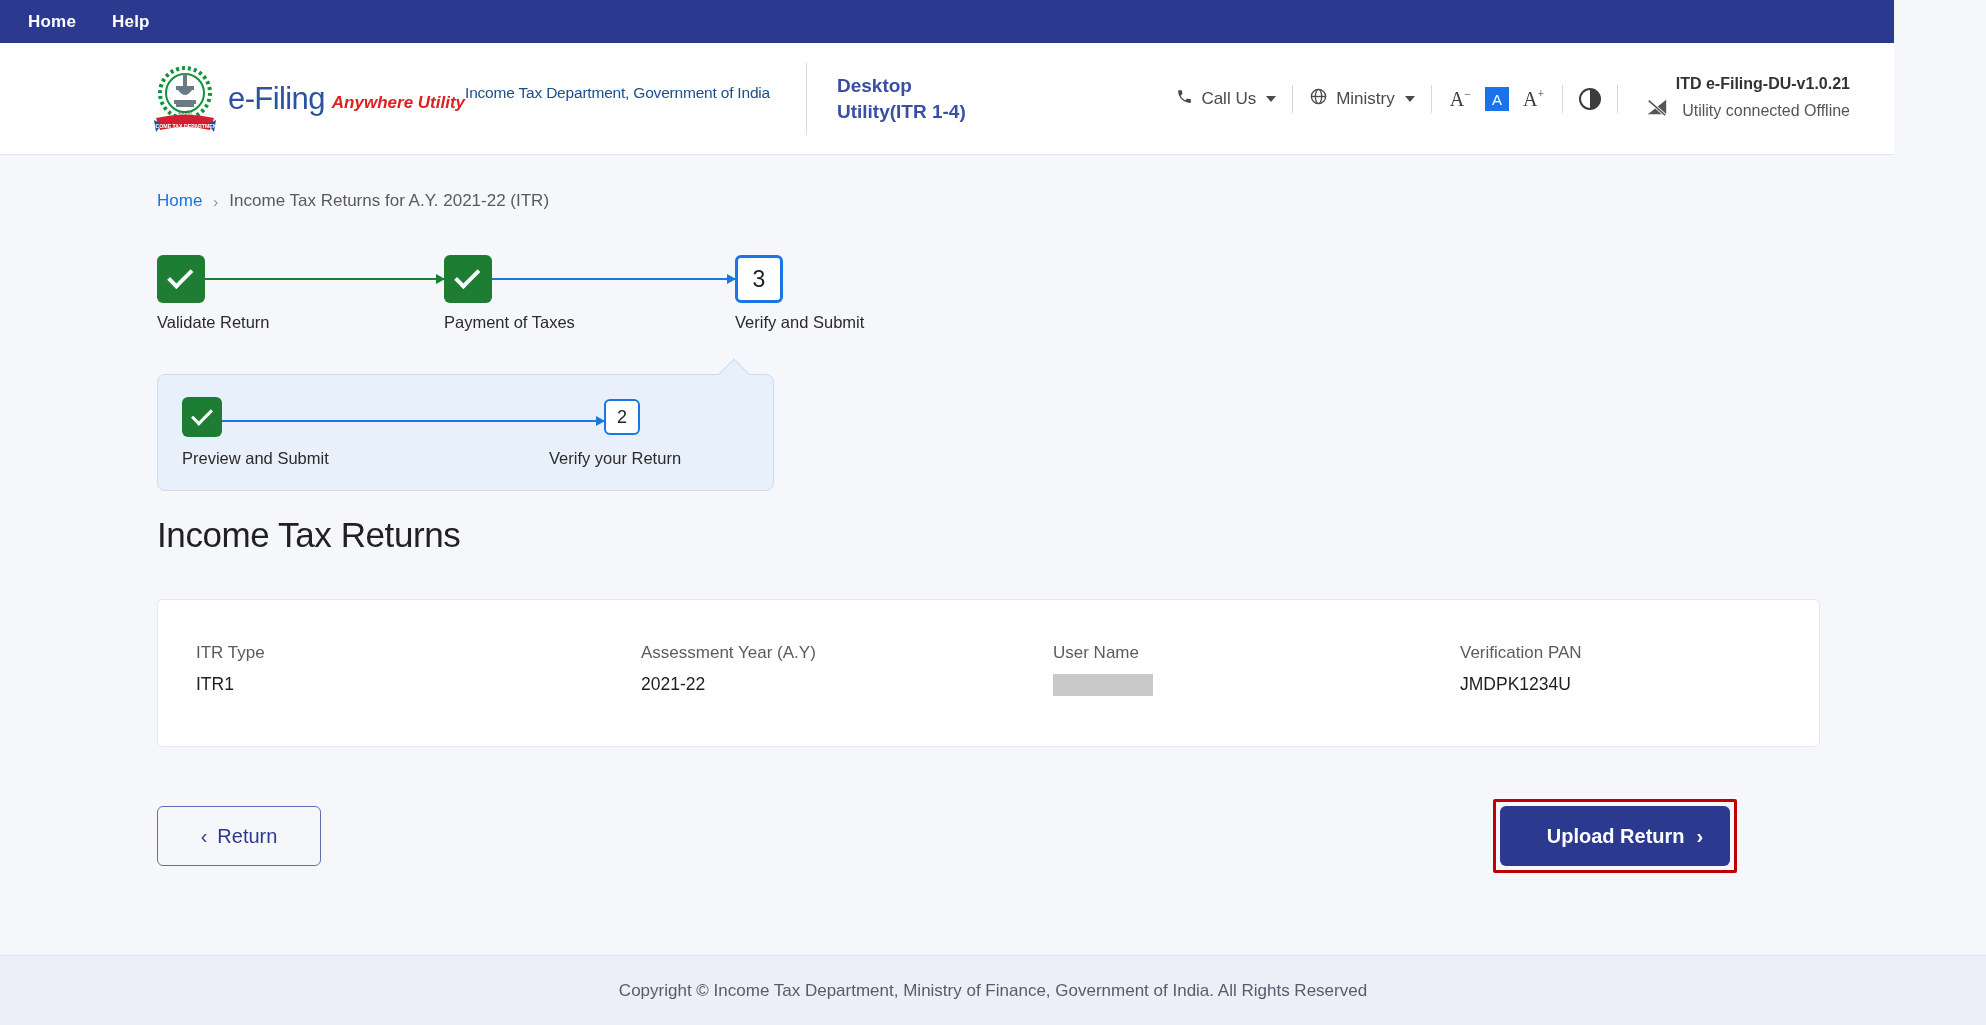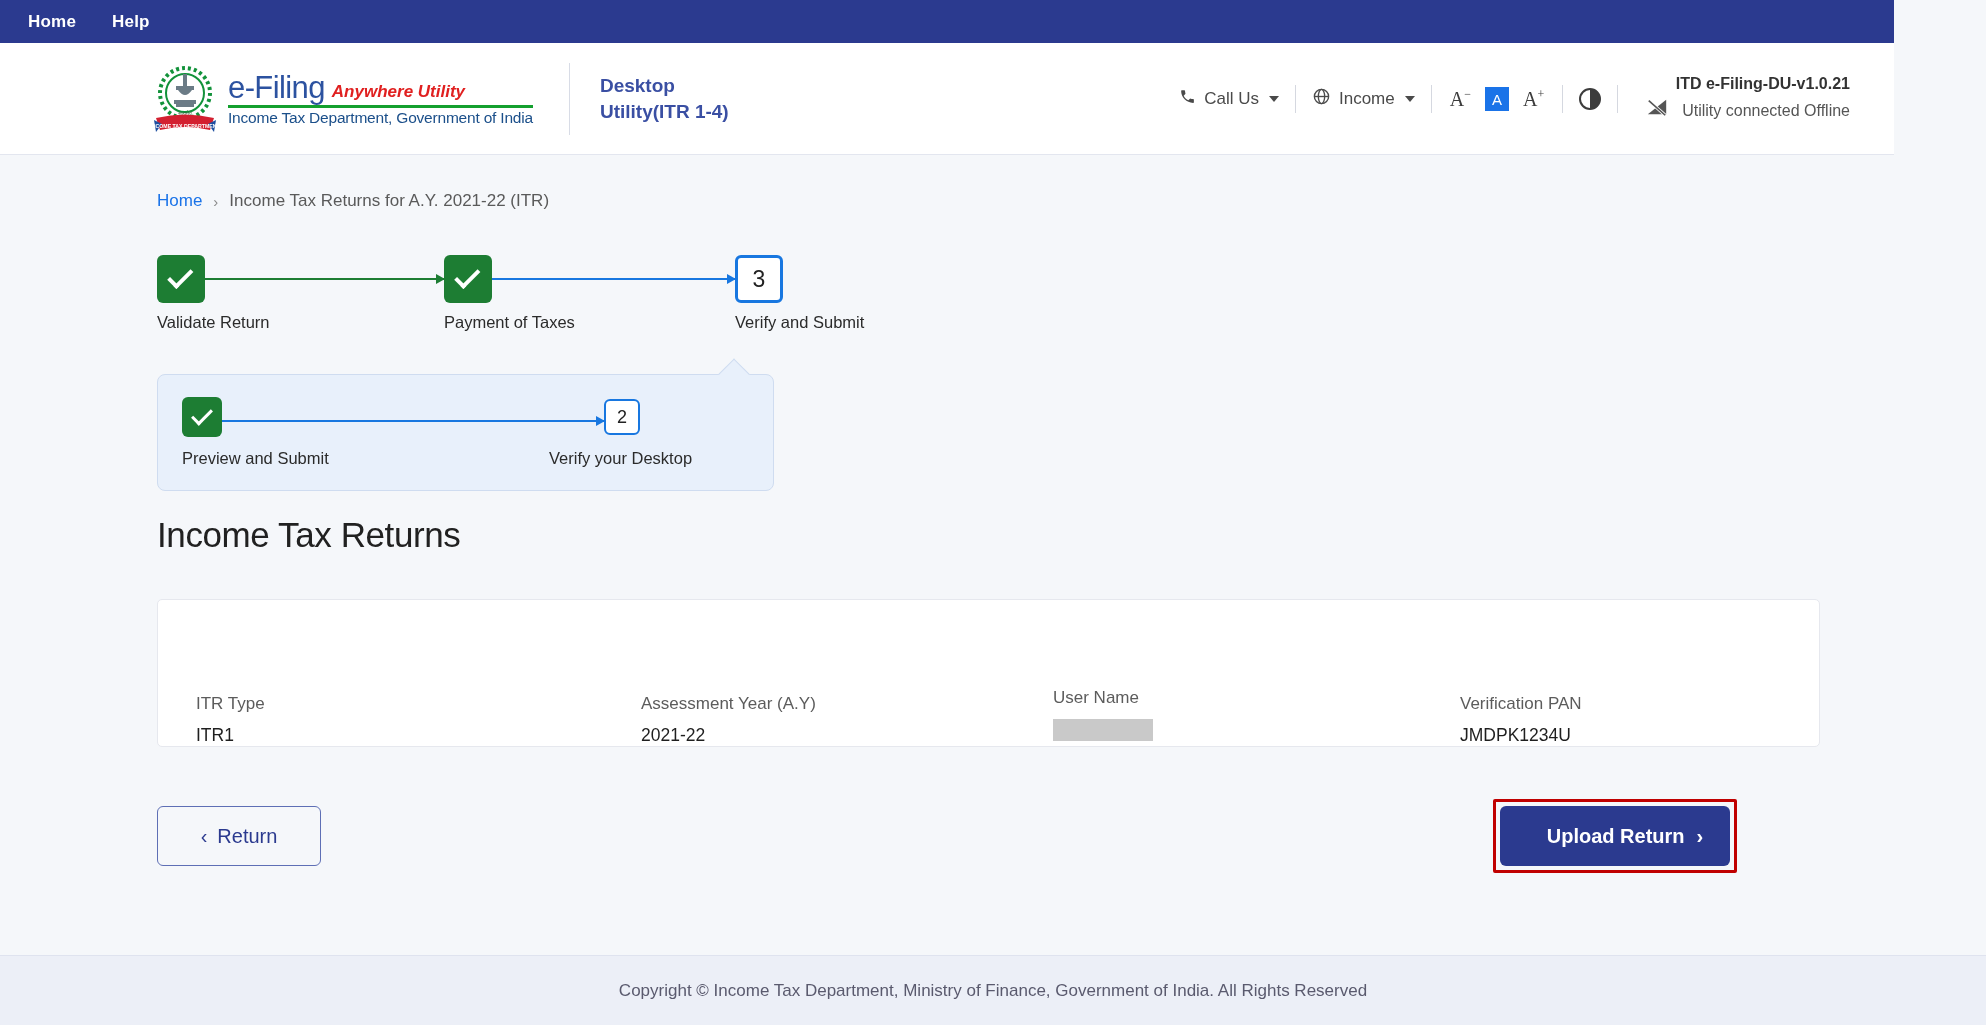--- a/index.html
+++ b/index.html
@@ -38,21 +38,21 @@
     position: relative;
     border-bottom: 1px solid #e3e6ef;
   }
   .logo-wrap {
     display: flex;
     align-items: center;
     margin-left: 152px;
     gap: 10px;
   }
   .emblem { width: 66px; height: 74px; position: relative; flex: none; }
-  .brand-text { display: flex; flex-direction: column; line-height: 1; }
+  .brand-text { display: flex; flex-direction: row; line-height: 1; }
   .brand-line1 { display: flex; align-items: flex-end; gap: 7px; }
   .brand-efiling {
     font-size: 31px;
     color: #2c52a0;
     letter-spacing: -.6px;
     font-family: "Liberation Sans", sans-serif;
   }
   .brand-tag {
     font-size: 17px;
     color: #e02020;
@@ -210,22 +210,22 @@
   }
 
   
   .info-card {
     margin: 44px 74px 0 157px;
     background: #ffffff;
     border: 1px solid #e6e8ee;
     border-radius: 5px;
     height: 148px;
     display: flex;
-    align-items: flex-end;
-    padding: 22px 0 0 0;
+    align-items: flex-start;
+    padding: 43px 0 0 0;
   }
   .info-col { padding-left: 38px; }
   .info-col:nth-child(1) { width: 445px; }
   .info-col:nth-child(2) { width: 412px; }
   .info-col:nth-child(3) { width: 407px; }
   .info-label { font-size: 17px; color: #5c5c5c; margin-bottom: 11px; }
   .info-value { font-size: 17.5px; color: #1f1f1f; }
   .redacted { display: inline-block; width: 100px; height: 22px; background: #c9c9c9; }
 
   
@@ -341,21 +341,21 @@
       <div class="hr-div"></div>
 
       <div class="hr-item">
         <span>
           <svg width="19" height="19" viewBox="0 0 24 24" fill="none" stroke="#4a4a4a" stroke-width="1.7">
             <circle cx="12" cy="12" r="9"></circle>
             <ellipse cx="12" cy="12" rx="4" ry="9"></ellipse>
             <line x1="3" y1="12" x2="21" y2="12"></line>
           </svg>
         </span>
-        <span>Income</span>
+        <span>Ministry</span>
         <span class="caret"></span>
       </div>
 
       <div class="hr-div"></div>
 
       <div class="font-sizer">
         <span class="fs-btn">A<sup>−</sup></span>
         <span class="fs-active">A</span>
         <span class="fs-btn">A<sup>+</sup></span>
       </div>
@@ -426,21 +426,21 @@
 
         <div class="step" style="left:0;">
           <div class="sub-box step-done" style="background:#1d7d33;">
             <div class="sub-check"></div>
           </div>
           <div class="sub-label" style="left:0;">Preview and Submit</div>
         </div>
 
         <div class="step" style="left:422px; top:2px;">
           <div class="sub-box sub-current">2</div>
-          <div class="sub-label" style="left:-55px; top:50px;">Verify your Desktop</div>
+          <div class="sub-label" style="left:-55px; top:50px;">Verify your Return</div>
         </div>
       </div>
     </div>
 
     <h1 class="page-title">Income Tax Returns</h1>
 
     <div class="info-card">
       <div class="info-col">
         <div class="info-label">ITR Type</div>
         <div class="info-value">ITR1</div>

